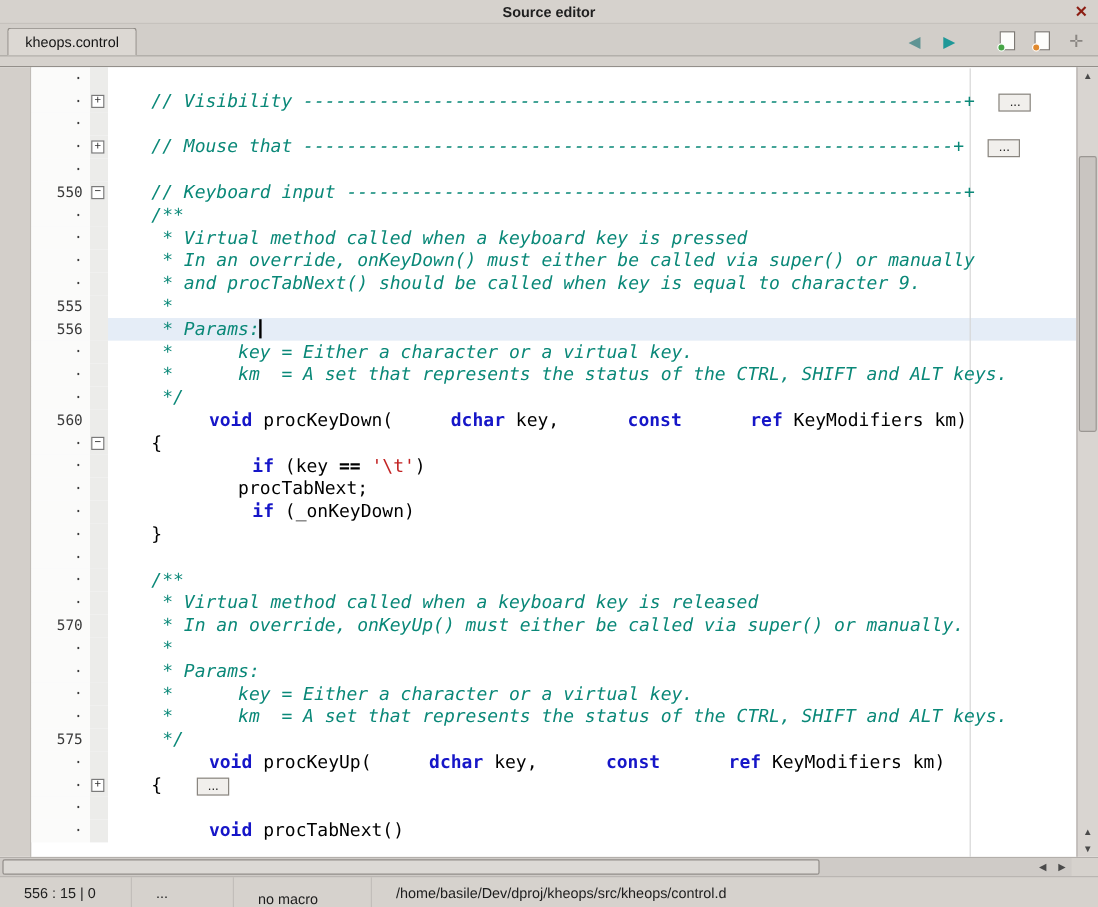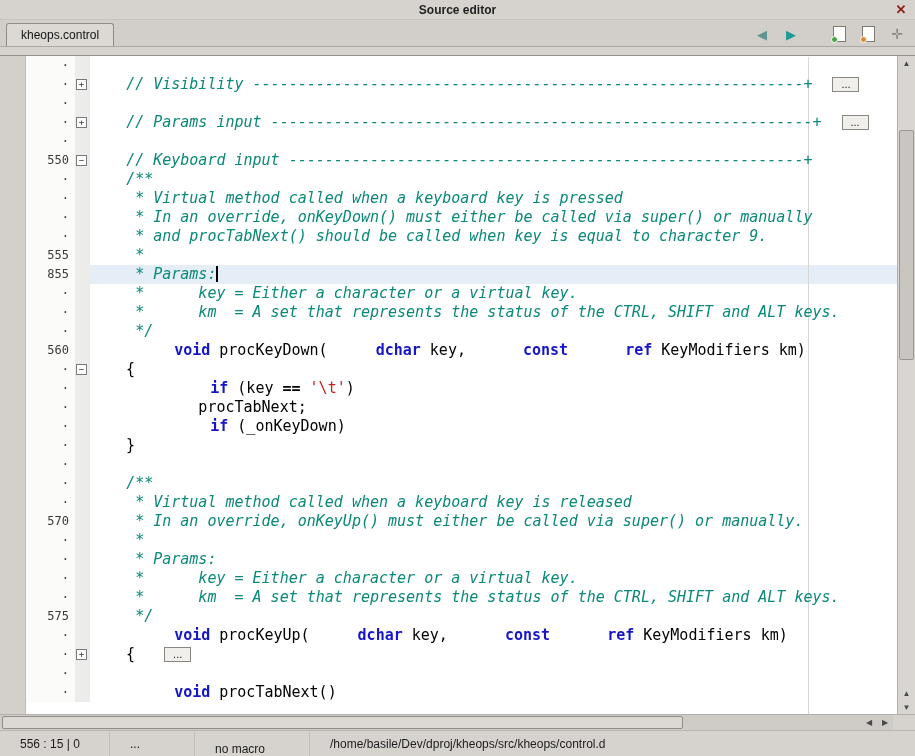--- a/index.html
+++ b/index.html
@@ -144,21 +144,21 @@
         <div class="row">
           <div class="gut">·</div>
           <div class="foldcol"></div>
           <div class="codeln"><span class="toks"></span></div>
         </div>
         <div class="row">
           <div class="gut">·</div>
           <div class="foldcol">
             <div class="fold-box">+</div>
           </div>
-          <div class="codeln"><span class="toks"><span class="tk-t">    </span><span class="tk-c">// Params input ------------------------------------------------------------+</span><span class="ellipsis-box">...</span></span></div>
+          <div class="codeln"><span class="toks"><span class="tk-t">    </span><span class="tk-c">// Mouse that ------------------------------------------------------------+</span><span class="ellipsis-box">...</span></span></div>
         </div>
         <div class="row">
           <div class="gut">·</div>
           <div class="foldcol"></div>
           <div class="codeln"><span class="toks"></span></div>
         </div>
         <div class="row">
           <div class="gut">550</div>
           <div class="foldcol">
             <div class="fold-box">−</div>
@@ -184,21 +184,21 @@
           <div class="gut">·</div>
           <div class="foldcol"></div>
           <div class="codeln"><span class="toks"><span class="tk-t">     </span><span class="tk-c">* and procTabNext() should be called when key is equal to character 9.</span></span></div>
         </div>
         <div class="row">
           <div class="gut">555</div>
           <div class="foldcol"></div>
           <div class="codeln"><span class="toks"><span class="tk-t">     </span><span class="tk-c">*</span></span></div>
         </div>
         <div class="row">
-          <div class="gut">855</div>
+          <div class="gut">556</div>
           <div class="foldcol"></div>
           <div class="codeln current"><span class="toks"><span class="tk-t">     </span><span class="tk-c">* Params:</span><span class="caret"></span></span></div>
         </div>
         <div class="row">
           <div class="gut">·</div>
           <div class="foldcol"></div>
           <div class="codeln"><span class="toks"><span class="tk-t">     </span><span class="tk-c">*      key = Either a character or a virtual key.</span></span></div>
         </div>
         <div class="row">
           <div class="gut">·</div>

